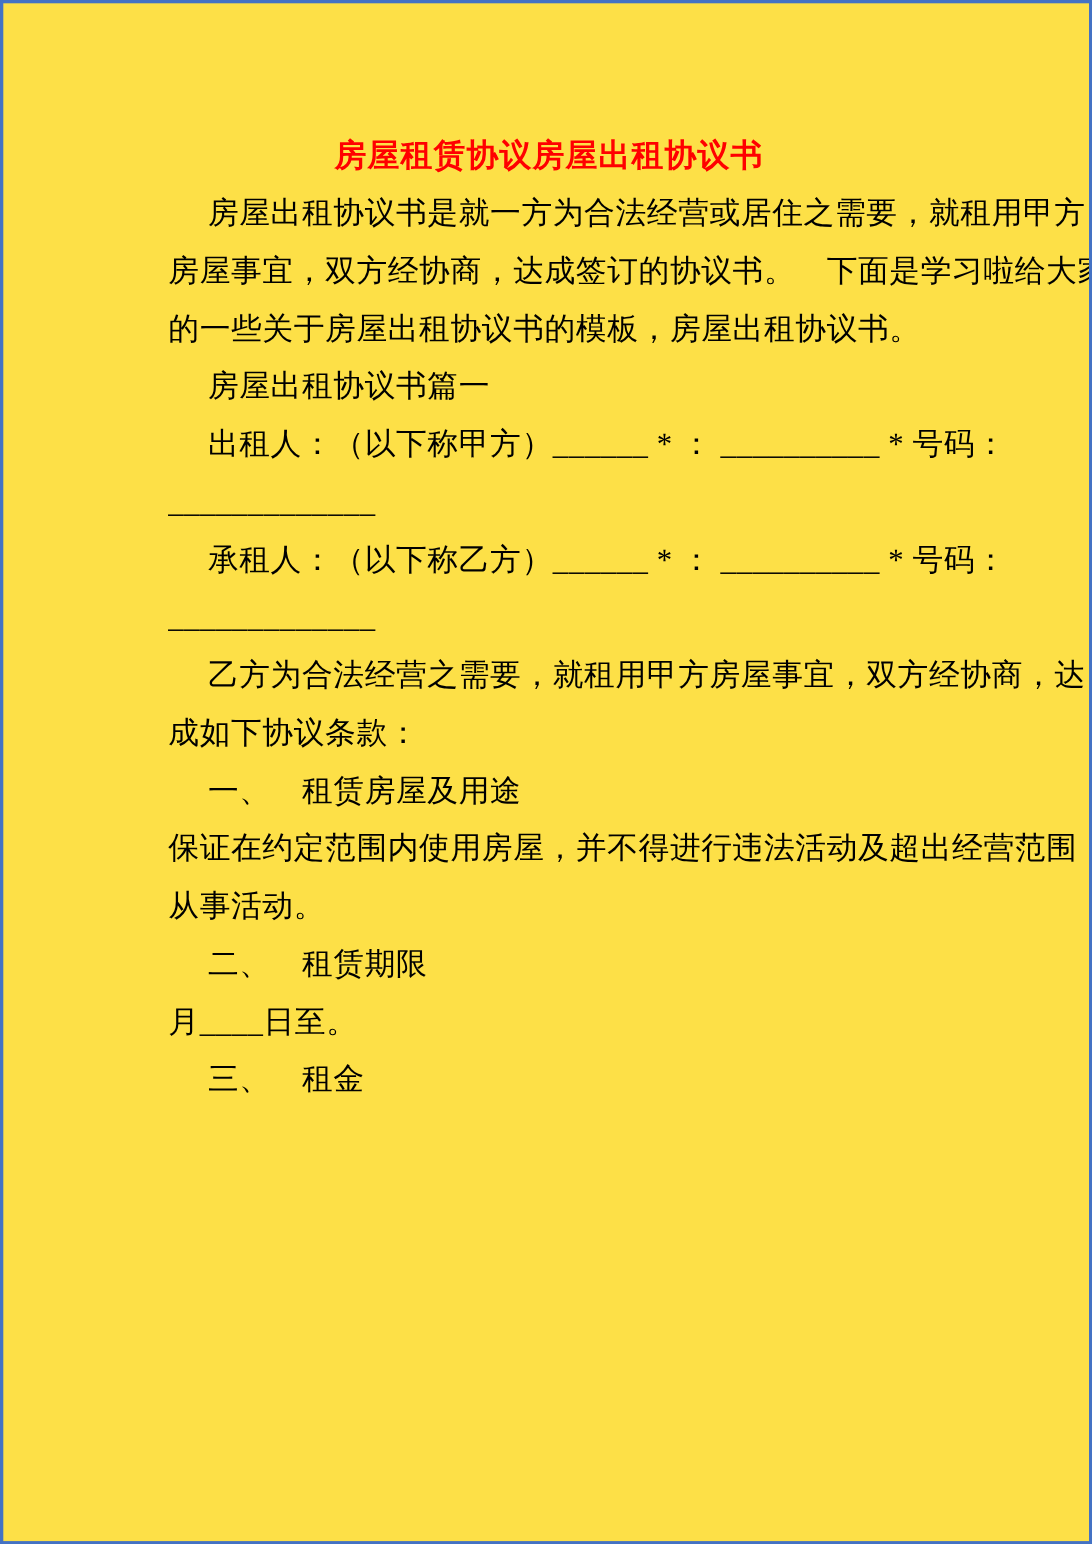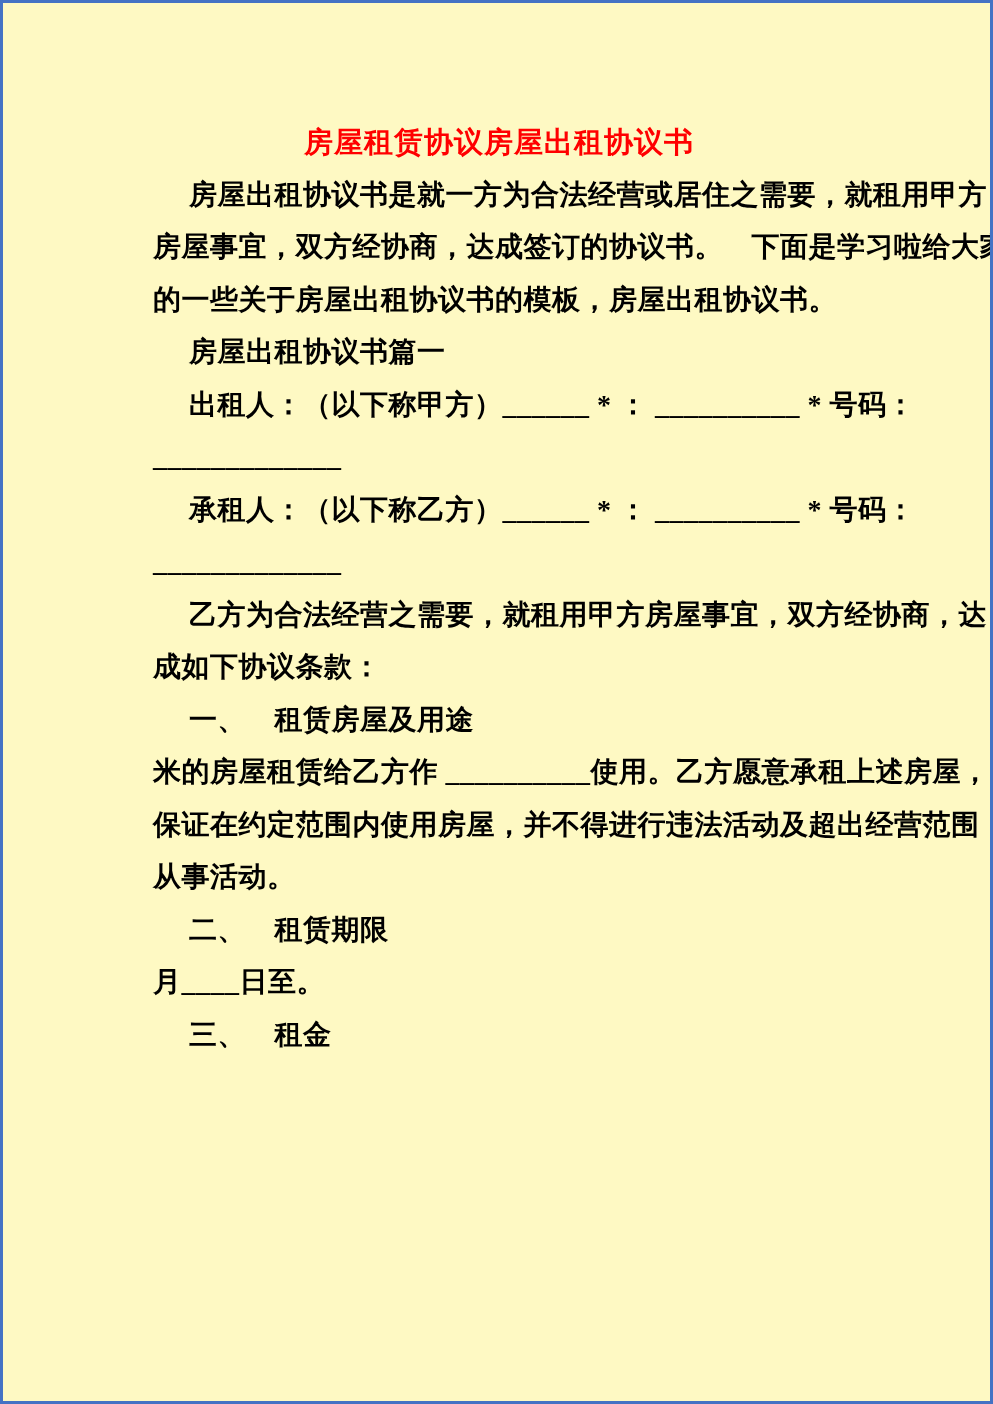--- a/index.html
+++ b/index.html
@@ -28,45 +28,43 @@
     text-align: center;
     letter-spacing: 1px;
     white-space: nowrap;
   }
   .line {
     height: 52.5px;
     line-height: 52.5px;
     font-size: 28px;
     white-space: nowrap;
     letter-spacing: 0.5px;
-    font-weight: bold;
   }
   .line.indent {
     padding-left: 36px;
   }
 </style>
 </head>
 <body>
 
-<div class="page" style="border-color: rgb(68, 114, 196); background: #fef9c3; color: rgb(0, 0, 0);">
+<div class="page" style="border-color: rgb(68, 114, 196); background: #fde047; color: rgb(0, 0, 0);">
   <div class="content">
     <div class="doc-title" style="color: rgb(255, 0, 0);">房屋租赁协议房屋出租协议书</div>
     <div>
         <div class="line indent">房屋出租协议书是就一方为合法经营或居住之需要，就租用甲方</div>
         <div class="line">房屋事宜，双方经协商，达成签订的协议书。　下面是学习啦给大家</div>
         <div class="line">的一些关于房屋出租协议书的模板，房屋出租协议书。</div>
         <div class="line indent">房屋出租协议书篇一</div>
         <div class="line indent">出租人：（以下称甲方）______ * ： __________ * 号码：</div>
         <div class="line">_____________</div>
         <div class="line indent">承租人：（以下称乙方）______ * ： __________ * 号码：</div>
         <div class="line">_____________</div>
         <div class="line indent">乙方为合法经营之需要，就租用甲方房屋事宜，双方经协商，达</div>
         <div class="line">成如下协议条款：</div>
         <div class="line indent">一、　租赁房屋及用途</div>
-        <div class="line">米的房屋租赁给乙方作 __________使用。乙方愿意承租上述房屋，</div>
         <div class="line">保证在约定范围内使用房屋，并不得进行违法活动及超出经营范围</div>
         <div class="line">从事活动。</div>
         <div class="line indent">二、　租赁期限</div>
         <div class="line">月____日至。</div>
         <div class="line indent">三、　租金</div>
       </div>
   </div>
 </div>
 
 </body></html>

